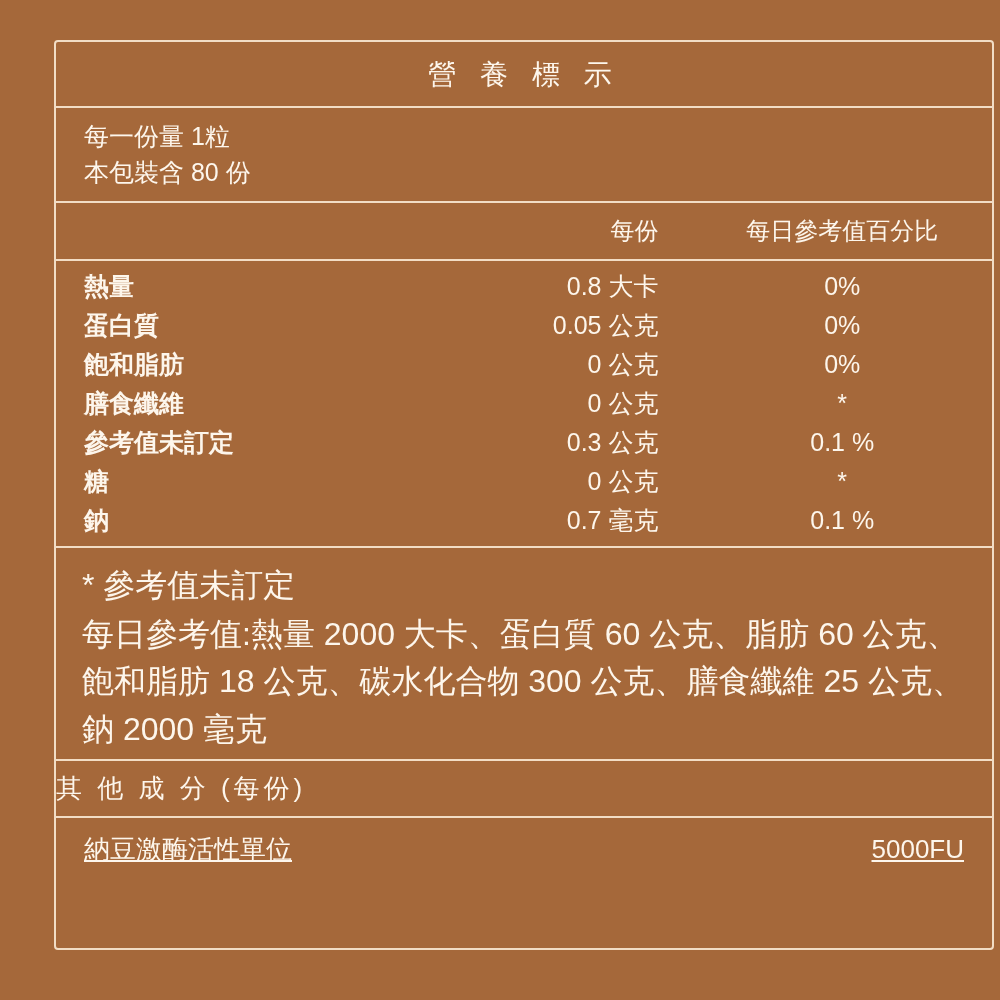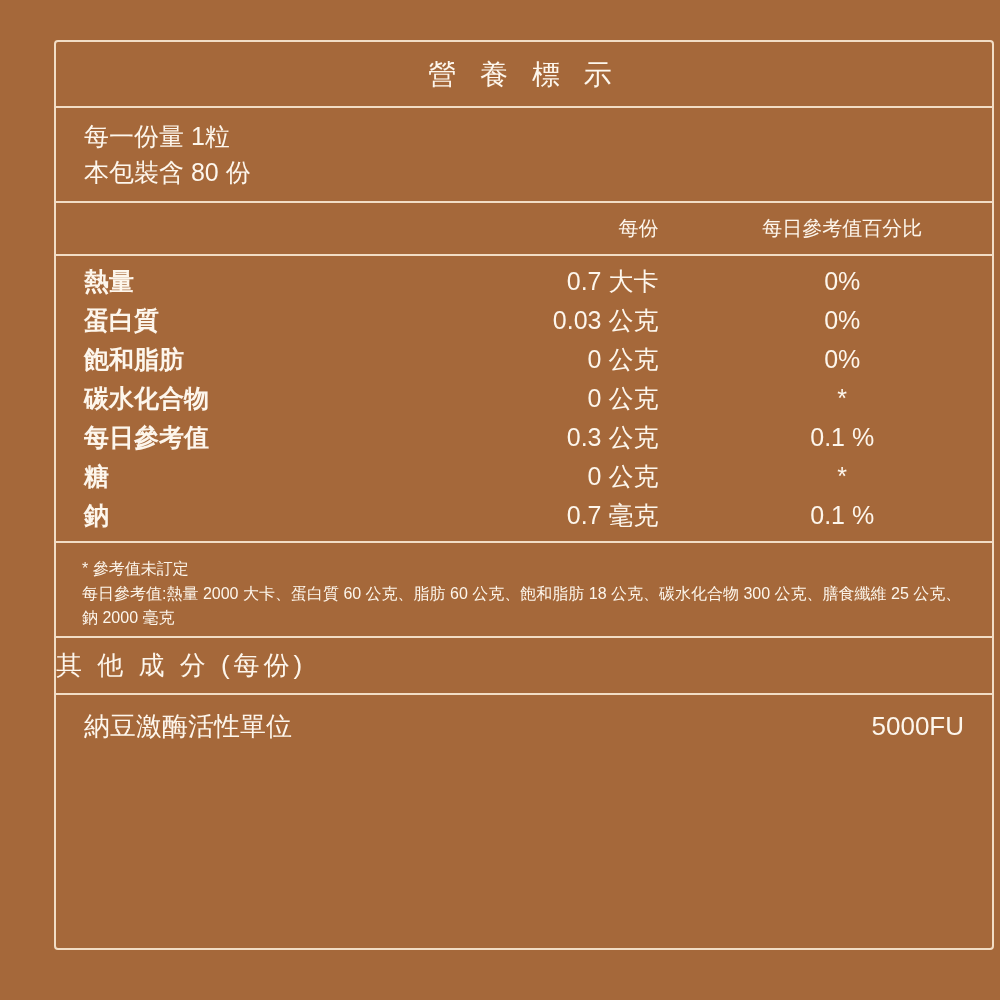--- a/index.html
+++ b/index.html
@@ -58,44 +58,45 @@
   table.nutri th.c-amt, table.nutri td.c-amt {
     text-align: right;
     width: 26%;
     padding-right: 34px;
   }
   table.nutri th.c-dv, table.nutri td.c-dv {
     text-align: center;
     width: 32%;
   }
   table.nutri thead th {
-    font-size: 20px;
+    font-size: 24px;
     padding-bottom: 12px;
     padding-top: 10px;
   }
   td.indent1 { padding-left: 56px; }
   .hdr-wrap { padding-top: 2px; }
   .footnotes {
     padding: 14px 18px 6px 26px;
-    font-size: 16px;
+    font-size: 32px;
     line-height: 1.48;
   }
   .footnotes .star-line { margin-bottom: 2px; }
   .other-title {
     text-align: left;
     font-size: 26px;
     letter-spacing: 4px;
     padding: 10px 0 10px 0;
   }
   .other-row {
     display: flex;
     justify-content: space-between;
     align-items: center;
     font-size: 26px;
     padding: 14px 28px 14px 28px;
+    text-decoration: underline;
   }
   .spacer-sm { height: 6px; }
 </style>
 </head>
 <body>
 
 <div class="panel">
 
   <div class="title">營 養 標 示</div>
 
@@ -120,40 +121,40 @@
     </table>
   </div>
 
   <div class="rule"></div>
   <div class="spacer-sm"></div>
 
   <table class="nutri">
     <tbody>
       <tr>
         <td class="c-name">熱量</td>
-        <td class="c-amt">0.7 大卡</td>
+        <td class="c-amt">0.8 大卡</td>
         <td class="c-dv">0%</td>
       </tr>
       <tr>
         <td class="c-name">蛋白質</td>
-        <td class="c-amt">0.03 公克</td>
+        <td class="c-amt">0.05 公克</td>
         <td class="c-dv">0%</td>
       </tr>
       <tr>
         <td class="c-name indent1">飽和脂肪</td>
         <td class="c-amt">0 公克</td>
         <td class="c-dv">0%</td>
       </tr>
       <tr>
-        <td class="c-name indent1">碳水化合物</td>
+        <td class="c-name indent1">膳食纖維</td>
         <td class="c-amt">0 公克</td>
         <td class="c-dv">*</td>
       </tr>
       <tr>
-        <td class="c-name">每日參考值</td>
+        <td class="c-name">參考值未訂定</td>
         <td class="c-amt">0.3 公克</td>
         <td class="c-dv">0.1 %</td>
       </tr>
       <tr>
         <td class="c-name indent1">糖</td>
         <td class="c-amt">0 公克</td>
         <td class="c-dv">*</td>
       </tr>
       <tr>
         <td class="c-name">鈉</td>

